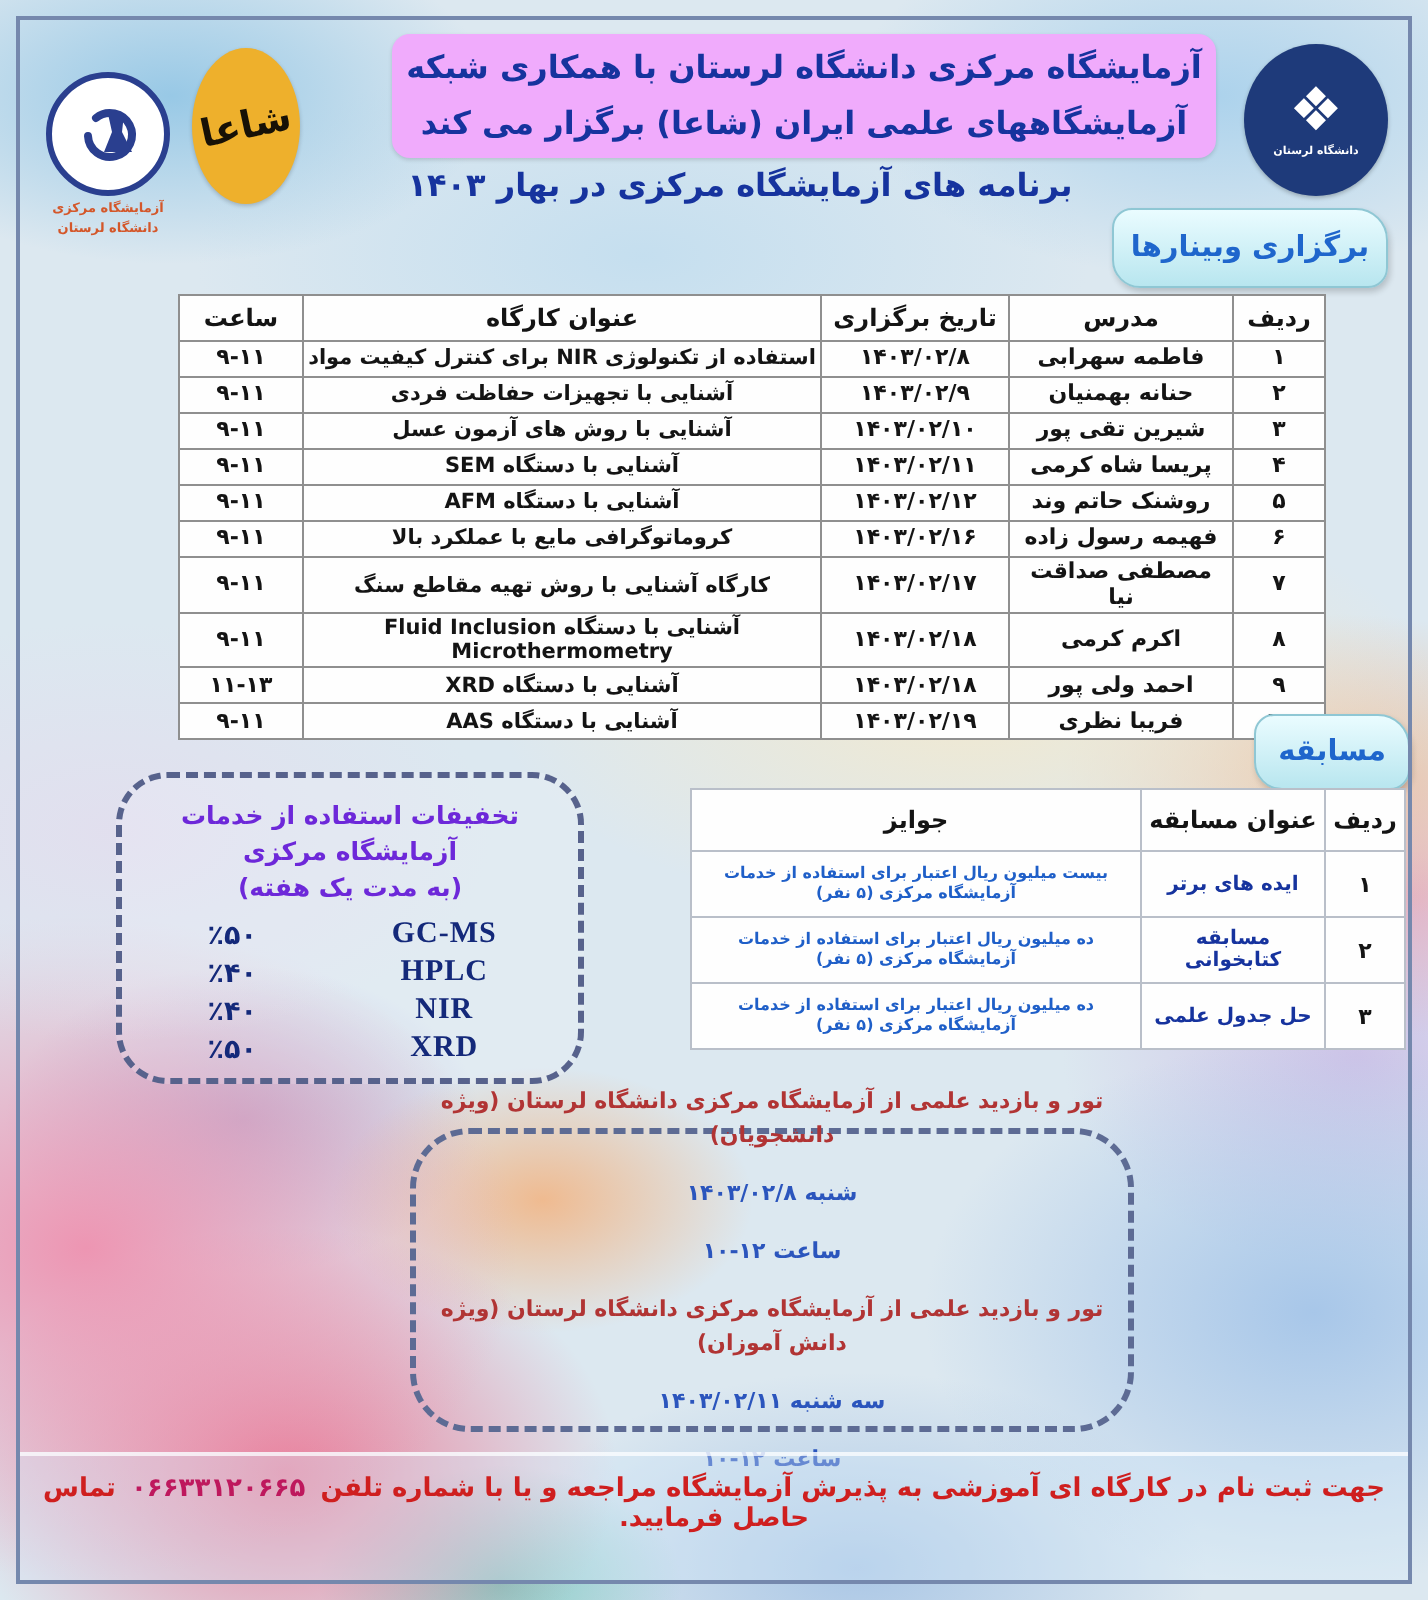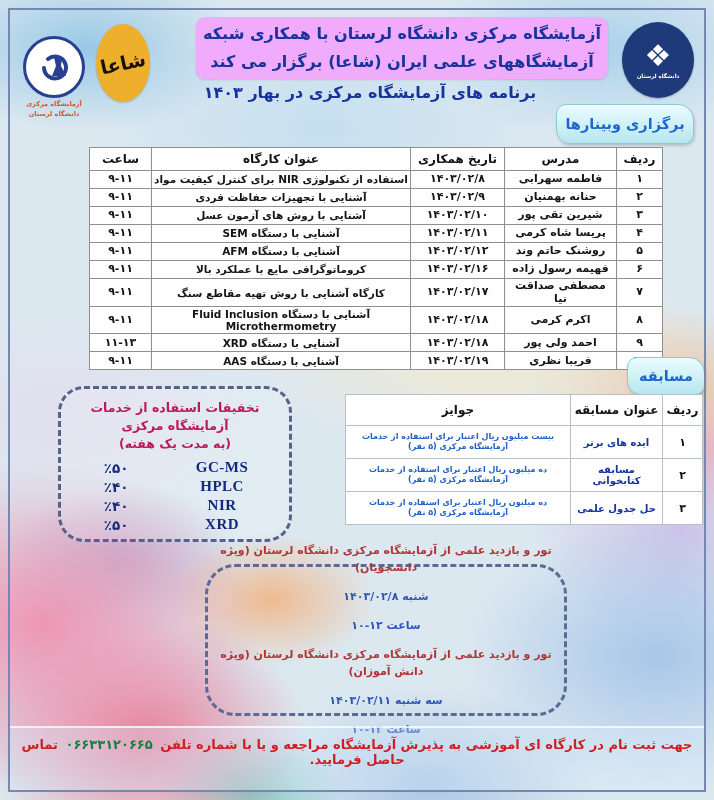--- a/index.html
+++ b/index.html
@@ -70,41 +70,41 @@
   .comp-table th{font-size:12px;color:#141414;font-weight:bold;height:26px;}
   .comp-table td{height:28px;}
   .comp-table .c-no{font-size:11px;color:#141414;font-weight:bold;}
   .comp-table .c-title{font-size:10px;color:#16339e;font-weight:bold;}
   .comp-table .c-prize{font-size:8px;color:#1f5fc8;font-weight:bold;line-height:1.3;}
   .ccol-no{width:40px;}.ccol-title{width:92px;}.ccol-prize{width:225px;}
 
   
   .discount-box{position:absolute;left:58px;top:386px;width:234px;height:156px;border:3px dashed #57628c;
     border-radius:26px;background:rgba(252,252,255,.18);box-sizing:border-box;padding:10px 8px 4px;}
-  .discount-title{color:#be185d;font-weight:bold;font-size:12.5px;text-align:center;line-height:1.45;}
+  .discount-title{color:#6d28d9;font-weight:bold;font-size:12.5px;text-align:center;line-height:1.45;}
   .discount-rows{margin-top:5px;}
   .discount-row{display:grid;grid-template-columns:1.25fr 1fr;align-items:center;height:19px;}
   .discount-service{font-family:"Liberation Serif","DejaVu Serif",serif;font-weight:bold;font-size:15px;
     color:#14297a;text-align:center;letter-spacing:.5px;}
   .discount-percent{font-weight:bold;font-size:13.5px;color:#14297a;text-align:center;}
 
   
   .tour-box{position:absolute;left:205px;top:564px;width:362px;height:152px;border:3px dashed #5d6b94;
     border-radius:30px;box-sizing:border-box;display:flex;flex-direction:column;justify-content:center;
     gap:12px;text-align:center;padding:4px 10px;}
   .tour-line{font-weight:bold;font-size:11px;line-height:1.55;}
   .tour-red{color:#b13434;}
   .tour-blue{color:#2b55bd;}
 
   
   .footer-band{position:absolute;left:10px;right:10px;top:726px;height:64px;
     background:rgba(216,236,250,.35);border-top:2px solid rgba(252,253,255,.75);}
   .footer-line1{position:absolute;left:0;top:9px;width:100%;text-align:center;font-weight:bold;
     font-size:13px;color:#cf1f1f;}
-  .footer-line1 .phone{color:#15803d;margin:0 3px;}
+  .footer-line1 .phone{color:#be185d;margin:0 3px;}
   .footer-line2{position:absolute;left:0;top:38px;width:100%;text-align:center;font-weight:bold;
     font-size:13px;color:#1f66cc;}
 </style>
 </head>
 <body>
 
 <div class="frame"></div>
 
 <div class="logo-lab">
   <div class="circle">
@@ -139,21 +139,21 @@
     <col class="col-no">
       <col class="col-instr">
       <col class="col-date">
       <col class="col-title">
       <col class="col-time">
   </colgroup>
   <tbody>
       <tr>
     <th>ردیف</th>
     <th>مدرس</th>
-    <th>تاریخ همکاری</th>
+    <th>تاریخ برگزاری</th>
     <th>عنوان کارگاه</th>
     <th>ساعت</th>
   </tr>
   <tr>
     <td>۱</td>
     <td>فاطمه سهرابی</td>
     <td><span class="ltr">۱۴۰۳/۰۲/۸</span></td>
     <td class="cell-title">استفاده از تکنولوژی NIR برای کنترل کیفیت مواد</td>
     <td><span class="ltr">۹-۱۱</span></td>
   </tr>

